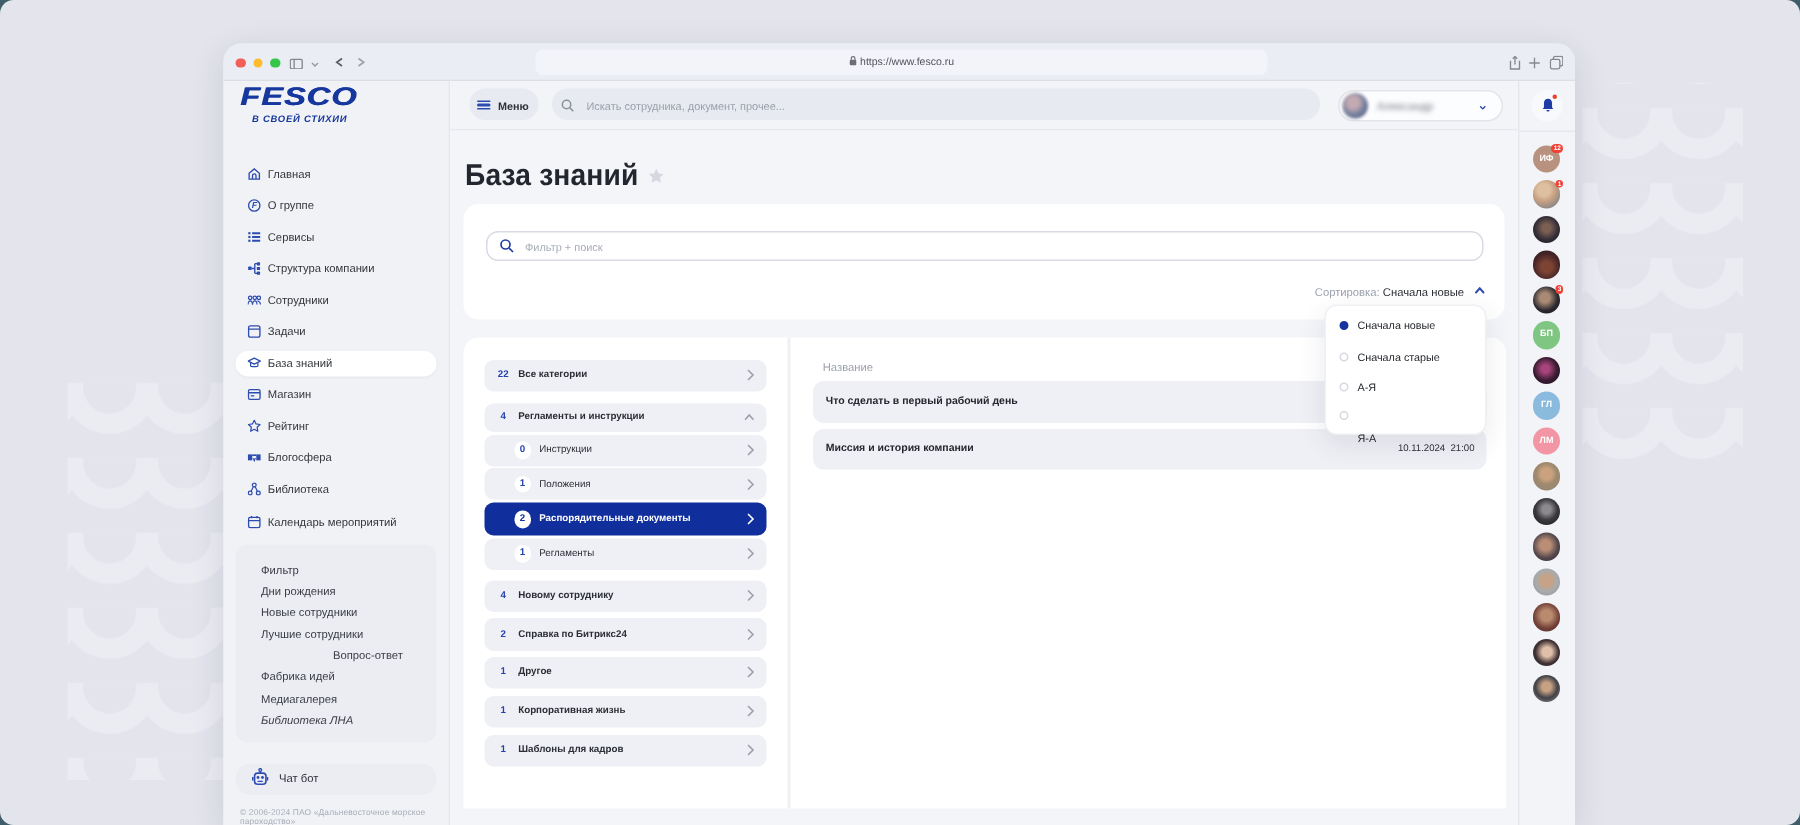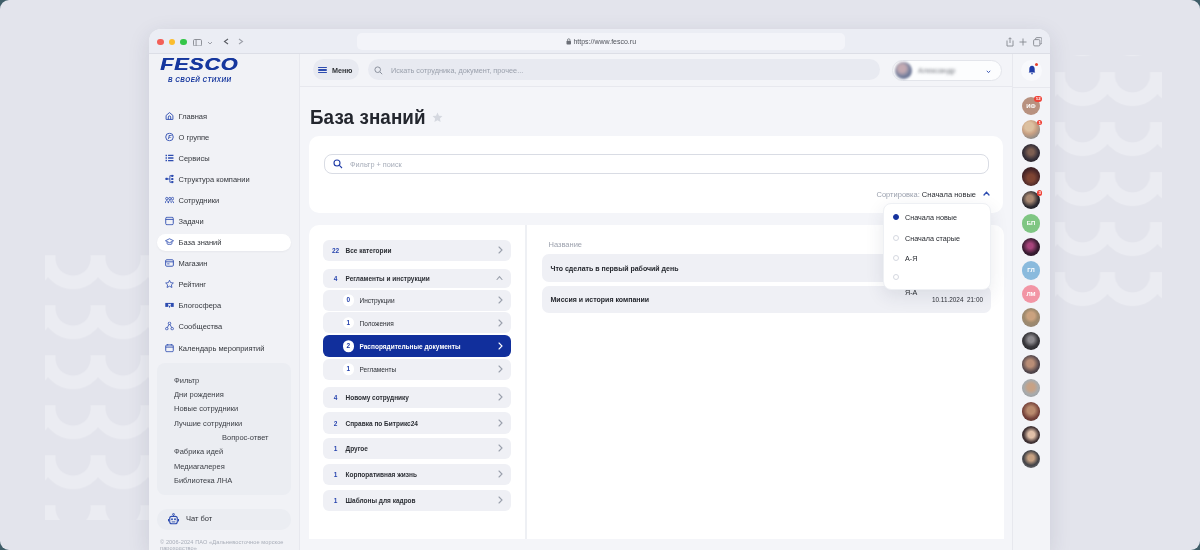--- a/index.html
+++ b/index.html
@@ -209,41 +209,41 @@
       <div class="txt">Блогосфера</div>
     </div>
   <div class="nav-item" style="top:317.9px;">
       <svg class="nav-ico" width="9" height="9" viewBox="0 0 10 10">
         <circle cx="5" cy="2" r="1.4" fill="none" stroke="#2d4cb0" stroke-width="0.9"></circle>
         <circle cx="2" cy="8" r="1.4" fill="none" stroke="#2d4cb0" stroke-width="0.9"></circle>
         <circle cx="8" cy="8" r="1.4" fill="none" stroke="#2d4cb0" stroke-width="0.9"></circle>
         <line x1="4.4" y1="3.2" x2="2.6" y2="6.8" stroke="#2d4cb0" stroke-width="0.9"></line>
         <line x1="5.6" y1="3.2" x2="7.4" y2="6.8" stroke="#2d4cb0" stroke-width="0.9"></line>
       </svg>
-      <div class="txt">Сообщества</div>
+      <div class="txt">Библиотека</div>
     </div>
   <div class="nav-item" style="top:339.0px;">
       <svg class="nav-ico" width="9" height="9" viewBox="0 0 10 10">
         <rect x="0.8" y="1.6" width="8.4" height="7.6" rx="1.2" fill="none" stroke="#2d4cb0" stroke-width="1"></rect>
         <line x1="0.8" y1="4" x2="9.2" y2="4" stroke="#2d4cb0" stroke-width="1"></line>
         <line x1="3" y1="0.6" x2="3" y2="2.2" stroke="#2d4cb0" stroke-width="1"></line>
         <line x1="7" y1="0.6" x2="7" y2="2.2" stroke="#2d4cb0" stroke-width="1"></line>
       </svg>
       <div class="txt">Календарь мероприятий</div>
     </div>
 
   <div class="side-box"></div>
   <div class="side-link" style="left:174px;top:379.7px;position:absolute;">Фильтр</div>
   <div class="side-link" style="left:174px;top:394.0px;position:absolute;">Дни рождения</div>
   <div class="side-link" style="left:174px;top:408.3px;position:absolute;">Новые сотрудники</div>
   <div class="side-link" style="left:174px;top:422.6px;position:absolute;">Лучшие сотрудники</div>
   <div class="side-link" style="left:174px;top:436.9px;position:absolute;margin-left:48px;">Вопрос-ответ</div>
   <div class="side-link" style="left:174px;top:451.2px;position:absolute;">Фабрика идей</div>
   <div class="side-link" style="left:174px;top:465.6px;position:absolute;">Медиагалерея</div>
-  <div class="side-link" style="left:174px;top:479.9px;position:absolute;">Библиотека ЛНА</div>
+  <div class="side-link" style="left:174px;top:479.9px;position:absolute;font-style:italic;">Библиотека ЛНА</div>
 
   <div class="chatbot"></div>
   <div class="abs" style="left:168px;top:511.5px;width:11px;height:12.5px;"><svg width="11" height="12.5" viewBox="0 0 11 12.5">
         <circle cx="5.5" cy="1.3" r="0.9" fill="none" stroke="#2d4cb0" stroke-width="0.9"></circle>
         <line x1="5.5" y1="2.2" x2="5.5" y2="3.4" stroke="#2d4cb0" stroke-width="0.9"></line>
         <rect x="1.7" y="3.4" width="7.6" height="7.4" rx="2" fill="none" stroke="#2d4cb0" stroke-width="1.1"></rect>
         <line x1="0.5" y1="6" x2="0.5" y2="8.4" stroke="#2d4cb0" stroke-width="1"></line>
         <line x1="10.5" y1="6" x2="10.5" y2="8.4" stroke="#2d4cb0" stroke-width="1"></line>
         <circle cx="4" cy="6.3" r="0.95" fill="#2d4cb0"></circle>
         <circle cx="7" cy="6.3" r="0.95" fill="#2d4cb0"></circle>

